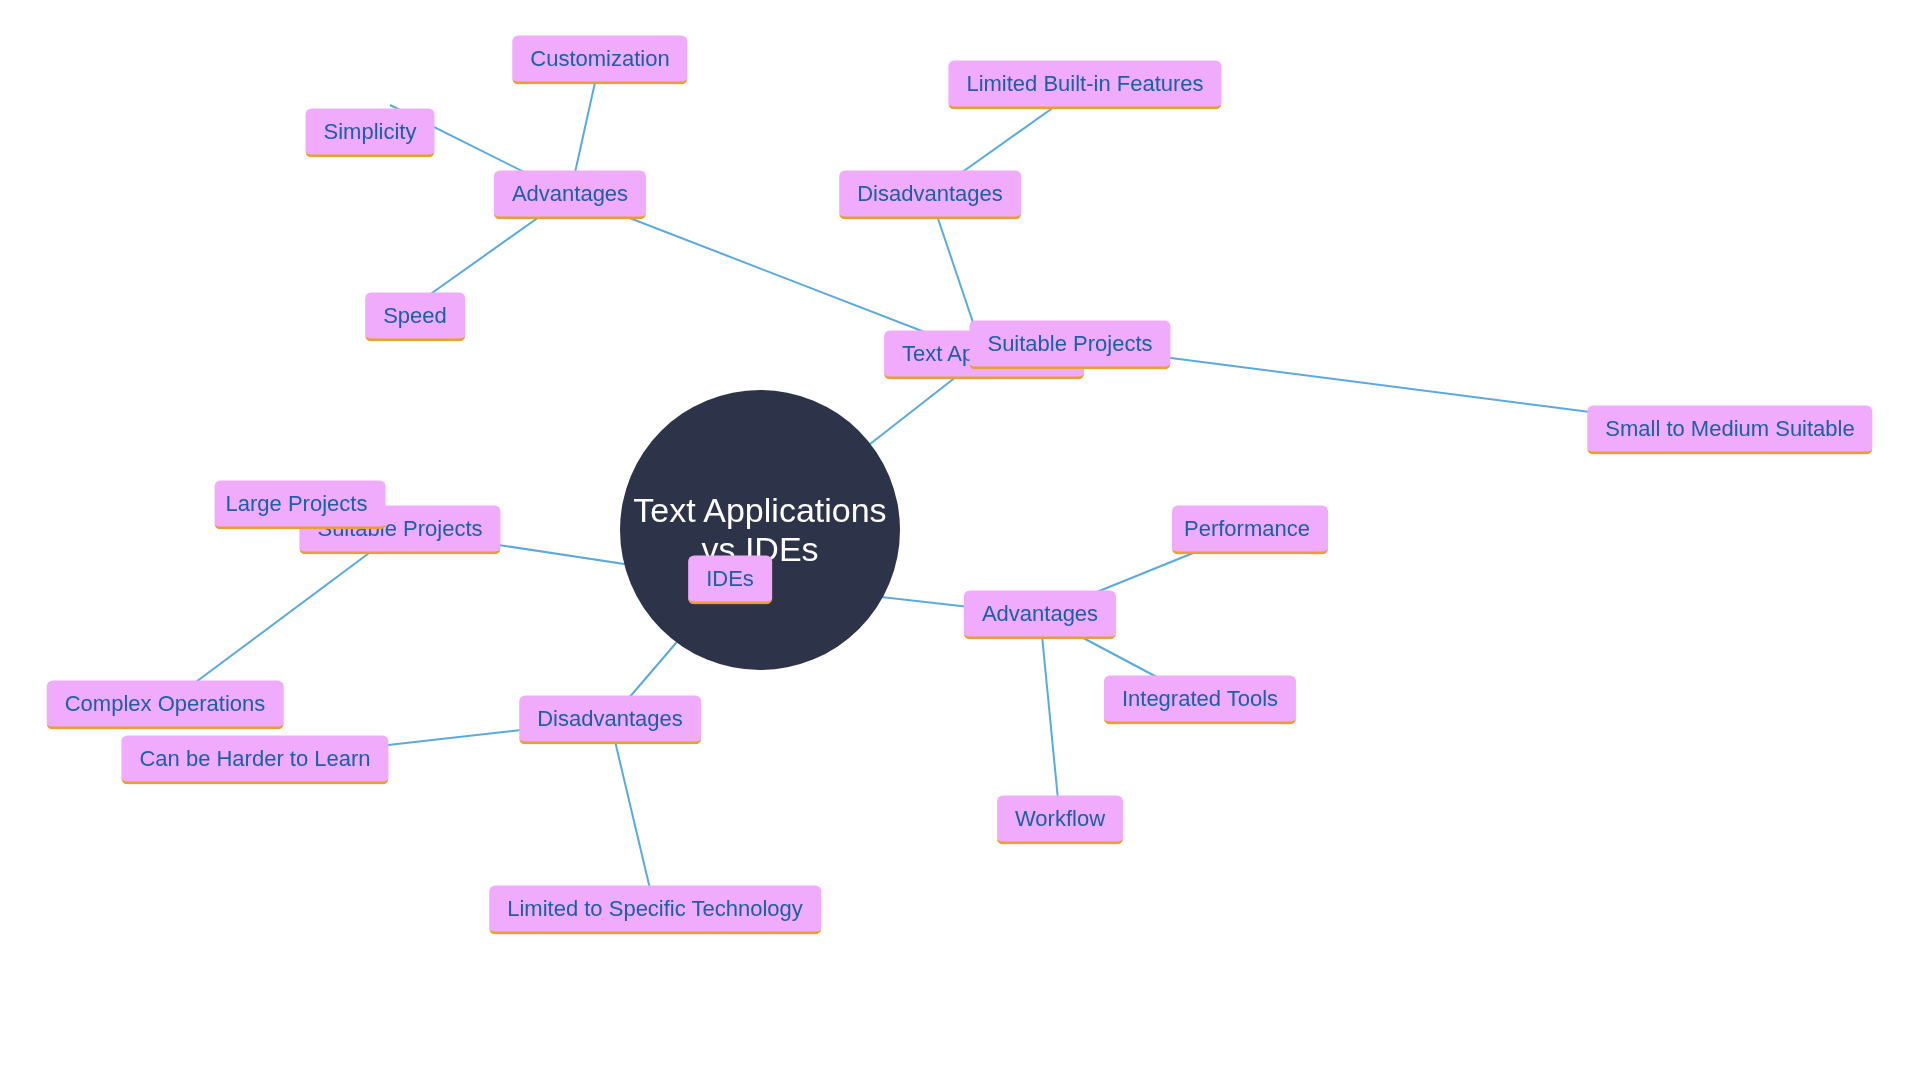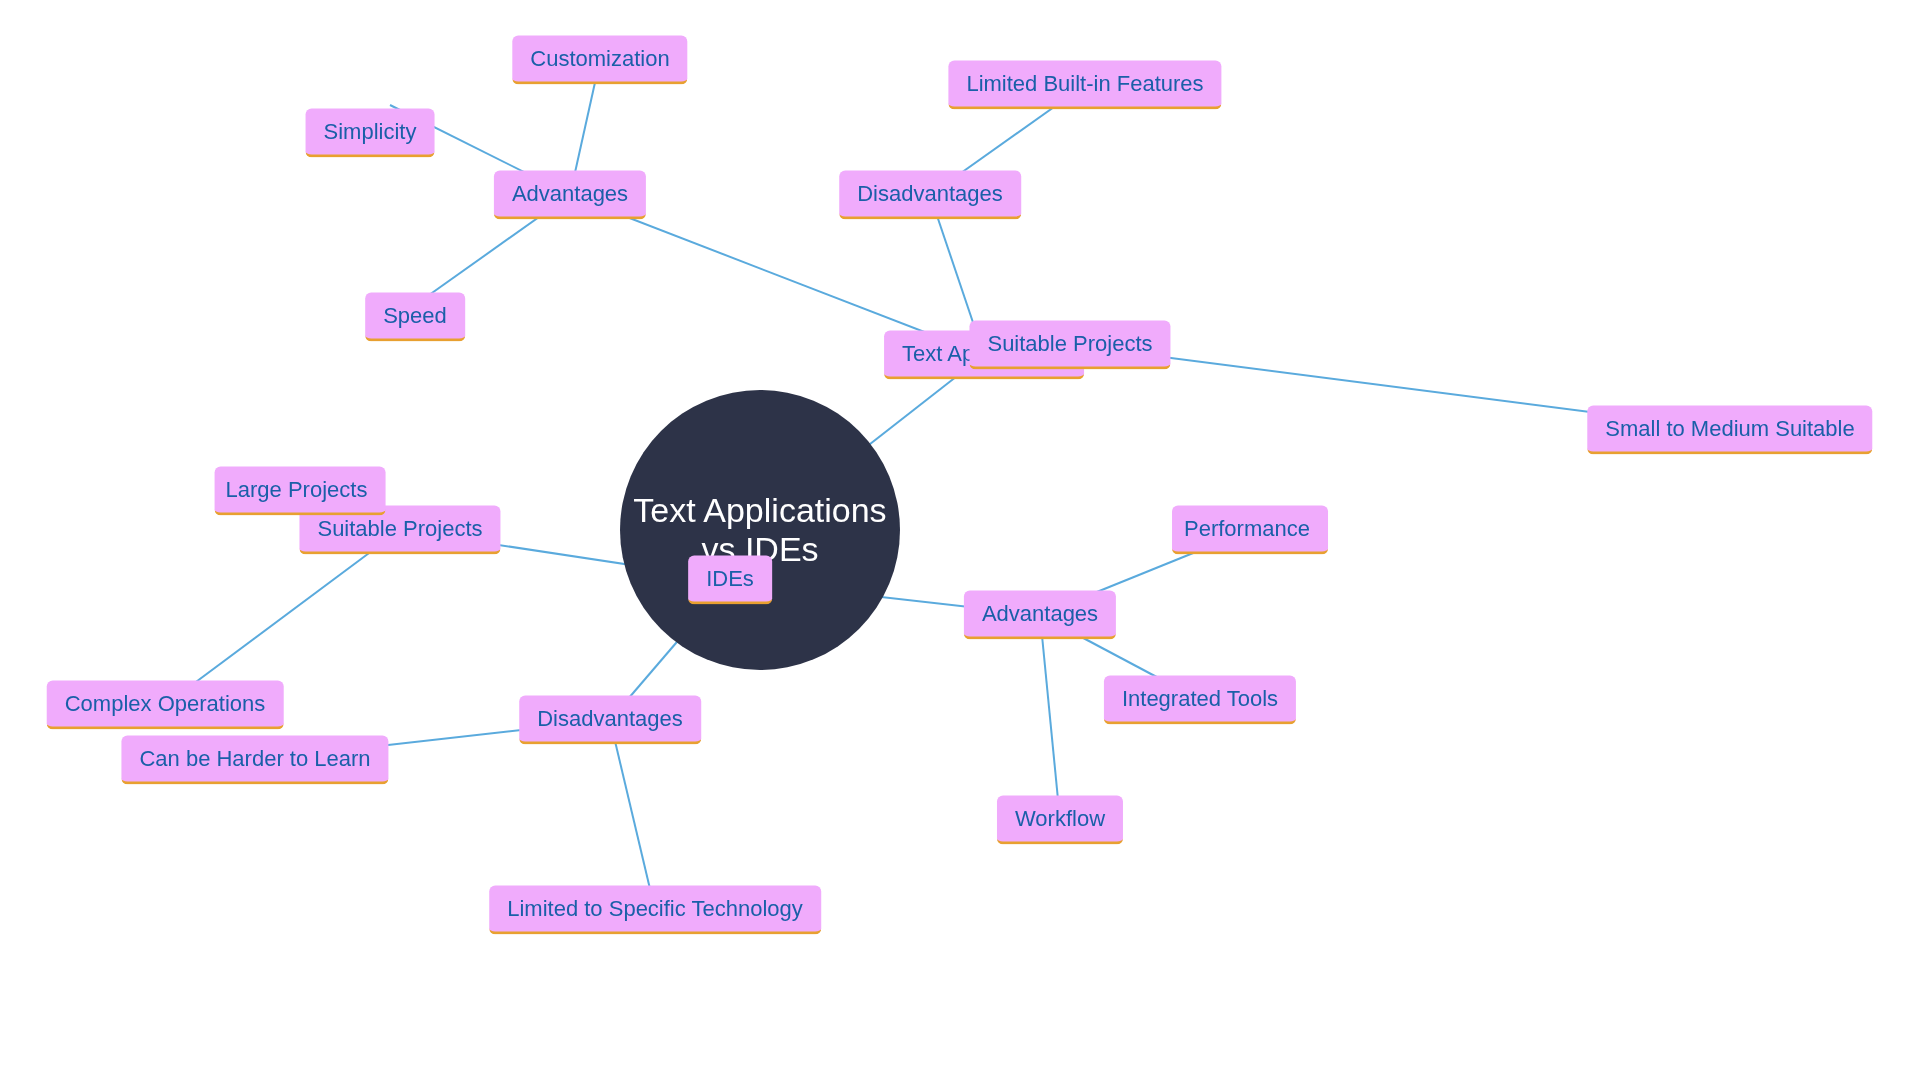--- a/index.html
+++ b/index.html
@@ -96,15 +96,15 @@
     <div class="node" style="left: 1085px; top: 85px;">Limited Built-in Features</div>
     <div class="node" style="left: 1730px; top: 430px;">Small to Medium Suitable</div>
     <div class="node" style="left: 1040px; top: 615px;">Advantages</div>
     <div class="node" style="left: 610px; top: 720px;">Disadvantages</div>
     <div class="node" style="left: 400px; top: 530px;">Suitable Projects</div>
     <div class="node" style="left: 1250px; top: 530px; padding-left: 12px;">Performance</div>
     <div class="node" style="left: 1200px; top: 700px;">Integrated Tools</div>
     <div class="node" style="left: 1060px; top: 820px;">Workflow</div>
     <div class="node" style="left: 655px; top: 910px;">Limited to Specific Technology</div>
     <div class="node" style="left: 255px; top: 760px;">Can be Harder to Learn</div>
-    <div class="node" style="left: 300px; top: 491px; padding-left: 11px;">Large Projects</div>
+    <div class="node" style="left: 300px; top: 505px; padding-left: 11px;">Large Projects</div>
     <div class="node" style="left: 165px; top: 705px;">Complex Operations</div>
   </div>
 
 </body></html>

